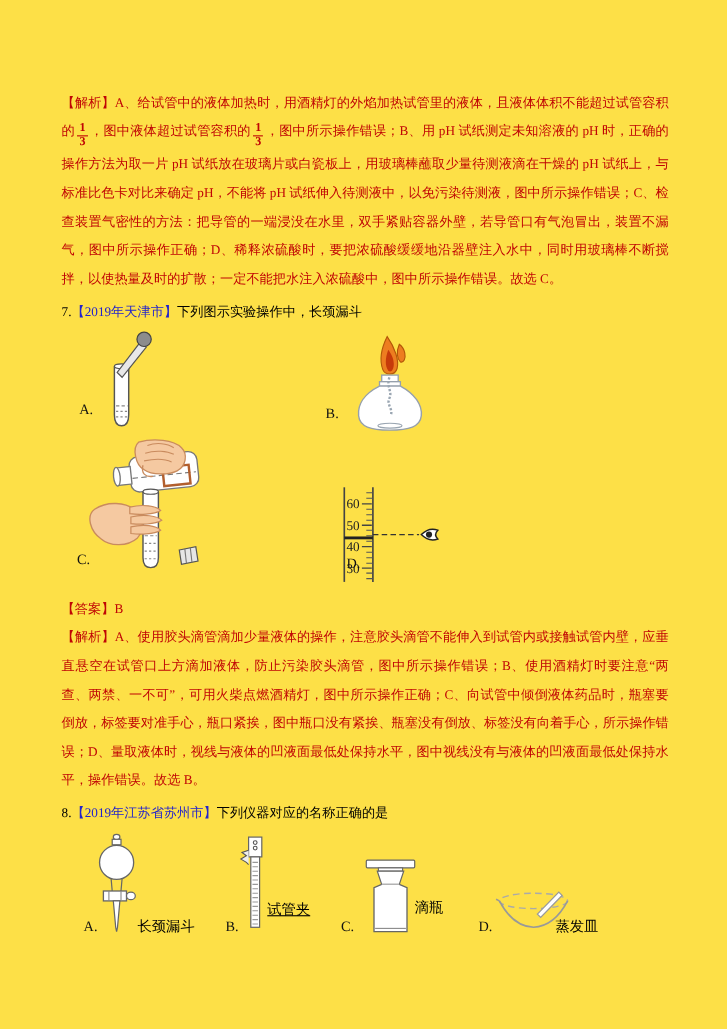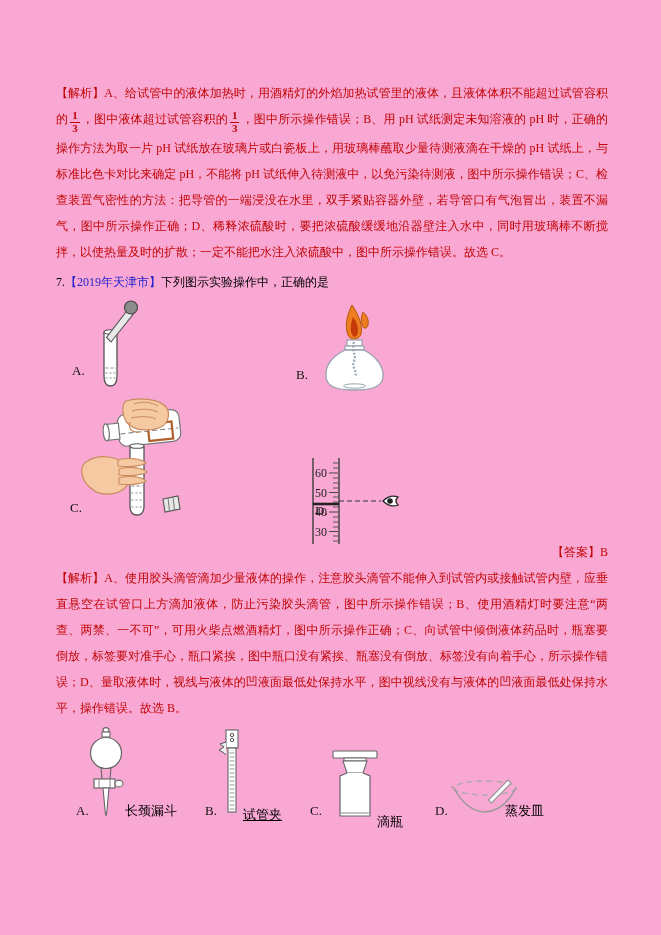--- a/index.html
+++ b/index.html
@@ -1,43 +1,43 @@
 <!DOCTYPE html>
 <html><head>
 <meta charset="utf-8">
 <style>
   html,body{margin:0;padding:0;background:#fff;}
-  .page{position:relative;width:661px;height:935px;background:#f9a8d4;overflow:hidden;
+  .page{position:relative;width:661px;height:935px;background:#fde047;overflow:hidden;
         font-family:"Liberation Serif","DejaVu Serif",serif;color:#000;}
   .content{position:absolute;left:56px;top:80px;width:552px;}
   p{margin:0;}
   .analysis{color:#c00505;font-size:12px;line-height:26px;text-align:justify;}
   .frac{display:inline-block;text-align:center;vertical-align:-0.85em;font-weight:bold;
         line-height:1.08;margin:0 2px;font-size:11px;color:#c00505;}
   .frac .num{display:block;padding:0 2px;}
   .frac .den{display:block;border-top:1.5px solid #c00505;padding:0 2px;}
   .qline{font-size:12px;line-height:26px;margin-top:4px;color:#000;}
   .qline .tag{color:#2323cc;}
-  .answer{color:#c00505;font-size:12px;line-height:26px;margin-top:6px;text-align:right;}
+  .answer{color:#c00505;font-size:12px;line-height:26px;margin-top:6px;}
   .figures7{position:relative;height:238px;}
   .figures8{position:relative;height:110px;margin-top:6px;}
   .optletter{position:absolute;font-size:13px;color:#111;font-family:"Liberation Serif",serif;}
   .iname{position:absolute;font-size:13px;color:#000;}
   .fig{position:absolute;}
   svg{display:block;overflow:visible;}
 </style>
 </head>
 <body>
 
 <div class="page">
   <div class="content">
 
     <p class="analysis"><span>【解析】</span><span>A、给试管中的液体加热时，用酒精灯的外焰加热试管里的液体，且液体体积不能超过试管容积的</span><span class="frac"><span class="num">1</span><span class="den">3</span></span><span>，图中液体超过试管容积的</span><span class="frac"><span class="num">1</span><span class="den">3</span></span><span>，图中所示操作错误；B、用 pH 试纸测定未知溶液的 pH 时，正确的操作方法为取一片 pH 试纸放在玻璃片或白瓷板上，用玻璃棒蘸取少量待测液滴在干燥的 pH 试纸上，与标准比色卡对比来确定 pH，不能将 pH 试纸伸入待测液中，以免污染待测液，图中所示操作错误；C、检查装置气密性的方法：把导管的一端浸没在水里，双手紧贴容器外壁，若导管口有气泡冒出，装置不漏气，图中所示操作正确；D、稀释浓硫酸时，要把浓硫酸缓缓地沿器壁注入水中，同时用玻璃棒不断搅拌，以使热量及时的扩散；一定不能把水注入浓硫酸中，图中所示操作错误。故选 C。</span></p>
 
-    <p class="qline"><span>7.</span><span class="tag">【2019年天津市】</span><span>下列图示实验操作中，正确的是</span></p>
+    <p class="qline"><span>7.</span><span class="tag">【2019年天津市】</span><span>下列图示实验操作中，长颈漏斗</span></p>
 
     <div class="figures7">
 
       <div class="fig" style="left:32px;top:3px;">
         <svg width="60" height="92" viewBox="0 0 60 92">
           <path d="M16,34 L16,78 Q16,88 22.5,88 Q29,88 29,78 L29,34" fill="#fff" stroke="#555" stroke-width="1.3"></path>
           <ellipse cx="22.5" cy="34" rx="6.5" ry="2.2" fill="#fff" stroke="#555" stroke-width="1.1"></ellipse>
           <line x1="17.5" y1="70" x2="28" y2="70" stroke="#888" stroke-dasharray="3,2"></line>
           <line x1="17.5" y1="75" x2="28" y2="75" stroke="#888" stroke-dasharray="2,2"></line>
           <line x1="17.5" y1="80" x2="28" y2="80" stroke="#888" stroke-dasharray="2,2"></line>
@@ -83,21 +83,21 @@
           <path d="M50,62 C62,59 74,61 78,65 C72,69 58,69 50,68 Z" fill="#F5C9A1" stroke="#C98B5E" stroke-width="1.1"></path>
           <path d="M51,71 C63,68 75,70 79,74 C73,78 59,78 51,77 Z" fill="#F5C9A1" stroke="#C98B5E" stroke-width="1.1"></path>
           <path d="M51,80 C63,77 74,79 78,83 C72,87 59,87 51,86 Z" fill="#F5C9A1" stroke="#C98B5E" stroke-width="1.1"></path>
           <polygon points="95,101 110,98 112,111 97,114" fill="#e6e6e6" stroke="#555" stroke-width="1.1"></polygon>
           <line x1="100" y1="100" x2="101.5" y2="113" stroke="#777"></line>
           <line x1="105" y1="99" x2="106.5" y2="112" stroke="#777"></line>
         </svg>
       </div>
       <span class="optletter" style="left:14px;top:205px;">C.</span>
 
-      <div class="fig" style="left:242px;top:162px;">
+      <div class="fig" style="left:242px;top:146px;">
         <svg width="108" height="88" viewBox="0 0 108 88">
           <line x1="15" y1="1" x2="15" y2="87" stroke="#444" stroke-width="1.5"></line>
           <line x1="41" y1="1" x2="41" y2="87" stroke="#444" stroke-width="1.5"></line>
           <text x="17" y="20" font-size="12" fill="#222">60</text>
           <text x="17" y="39.5" font-size="12" fill="#222">50</text>
           <text x="17" y="59" font-size="12" fill="#222">40</text>
           <text x="17" y="78.5" font-size="12" fill="#222">30</text>
           <path d="M31,16 H40 M31,35.5 H40 M31,55 H40 M31,74.5 H40" stroke="#444" stroke-width="1.2" fill="none"></path>
           <path d="M35,6 H41 M35,11 H41 M35,21 H41 M35,26 H41 M35,31 H41 M35,40 H41 M35,45 H41 M35,50 H41 M35,60 H41 M35,65 H41 M35,70 H41 M35,79 H41 M35,84 H41" stroke="#555" stroke-width="1" fill="none"></path>
           <line x1="15" y1="47" x2="41" y2="47" stroke="#222" stroke-width="2.6"></line>
@@ -106,20 +106,21 @@
           <circle cx="92" cy="44" r="2.8" fill="#222"></circle>
         </svg>
       </div>
       <span class="optletter" style="left:259px;top:208px;">D.</span>
     </div>
 
     <p class="answer"><span>【答案】</span><span>B</span></p>
 
     <p class="analysis"><span>【解析】</span><span>A、使用胶头滴管滴加少量液体的操作，注意胶头滴管不能伸入到试管内或接触试管内壁，应垂直悬空在试管口上方滴加液体，防止污染胶头滴管，图中所示操作错误；B、使用酒精灯时要注意“两查、两禁、一不可”，可用火柴点燃酒精灯，图中所示操作正确；C、向试管中倾倒液体药品时，瓶塞要倒放，标签要对准手心，瓶口紧挨，图中瓶口没有紧挨、瓶塞没有倒放、标签没有向着手心，所示操作错误；D、量取液体时，视线与液体的凹液面最低处保持水平，图中视线没有与液体的凹液面最低处保持水平，操作错误。故选 B。</span></p>
 
+    <p class="qline"><span>8.</span><span class="tag">【2019年江苏省苏州市】</span><span>下列仪器对应的名称正确的是</span></p>
 
     <div class="figures8">
 
       <div class="fig" style="left:29px;top:0px;">
         <svg width="42" height="92" viewBox="0 0 42 92">
           <ellipse cx="21" cy="3" rx="3" ry="2.4" fill="#fff" stroke="#666" stroke-width="1.1"></ellipse>
           <rect x="17" y="5" width="8" height="5" fill="#fff" stroke="#666" stroke-width="1.1"></rect>
           <circle cx="21" cy="26" r="15.5" fill="#fff" stroke="#666" stroke-width="1.2"></circle>
           <line x1="16" y1="40.5" x2="17" y2="52" stroke="#666" stroke-width="1.1"></line>
           <line x1="26" y1="40.5" x2="25" y2="52" stroke="#666" stroke-width="1.1"></line>
@@ -137,33 +138,33 @@
         <svg width="32" height="88" viewBox="0 0 32 88">
           <rect x="11" y="1" width="12" height="18" fill="#fff" stroke="#666" stroke-width="1.1"></rect>
           <circle cx="17" cy="6" r="1.7" fill="#fff" stroke="#555"></circle>
           <circle cx="17" cy="11" r="1.7" fill="#fff" stroke="#555"></circle>
           <path d="M11,13 L5,15 L9,18 L4,21 L9,24 L11,26" fill="#eee" stroke="#555" stroke-width="1"></path>
           <rect x="13" y="19" width="8" height="64" fill="#fff" stroke="#666" stroke-width="1.1"></rect>
           <path d="M14.5,24 H19.5 M14.5,28 H19.5 M14.5,32 H19.5 M14.5,36 H19.5 M14.5,40 H19.5 M14.5,44 H19.5 M14.5,48 H19.5 M14.5,52 H19.5 M14.5,56 H19.5 M14.5,60 H19.5 M14.5,64 H19.5 M14.5,68 H19.5 M14.5,72 H19.5 M14.5,76 H19.5 M14.5,80 H19.5" stroke="#999" stroke-width="1" fill="none"></path>
         </svg>
       </div>
       <span class="optletter" style="left:149px;top:76px;">B.</span>
-      <span class="iname" style="left:187px;top:79px;text-decoration:underline;">试管夹</span>
+      <span class="iname" style="left:187px;top:60px;text-decoration:underline;">试管夹</span>
 
       <div class="fig" style="left:274px;top:22px;">
         <svg width="50" height="70" viewBox="0 0 50 70">
           <rect x="3" y="2" width="44" height="7" rx="1" fill="#fff" stroke="#666" stroke-width="1.1"></rect>
           <rect x="14" y="9" width="22" height="3" fill="#fff" stroke="#666" stroke-width="1"></rect>
           <polygon points="13,12 37,12 33,24 17,24" fill="#fff" stroke="#666" stroke-width="1.1"></polygon>
           <path d="M17,24 L10,27 L10,67 L40,67 L40,27 L33,24" fill="#fff" stroke="#666" stroke-width="1.2"></path>
           <line x1="11" y1="64" x2="39" y2="64" stroke="#888" stroke-width="1"></line>
         </svg>
       </div>
       <span class="optletter" style="left:254px;top:76px;">C.</span>
-      <span class="iname" style="left:321px;top:86px;text-align:center;">滴瓶</span>
+      <span class="iname" style="left:321px;top:58px;text-align:center;">滴瓶</span>
 
       <div class="fig" style="left:394px;top:42px;">
         <svg width="70" height="52" viewBox="0 0 70 52">
           <ellipse cx="35" cy="19" rx="31" ry="7" fill="none" stroke="#aaa" stroke-width="1.3" stroke-dasharray="6,4"></ellipse>
           <path d="M4,19 Q16,42 35,43 Q54,42 66,19" fill="none" stroke="#999" stroke-width="1.5"></path>
           <path d="M4,19 L1,17.5" stroke="#999" stroke-width="1.3"></path>
           <polygon points="38.5,31 58,11 61,14 41.5,34" fill="#fff" stroke="#999" stroke-width="1.2"></polygon>
         </svg>
       </div>
       <span class="optletter" style="left:379px;top:76px;">D.</span>

